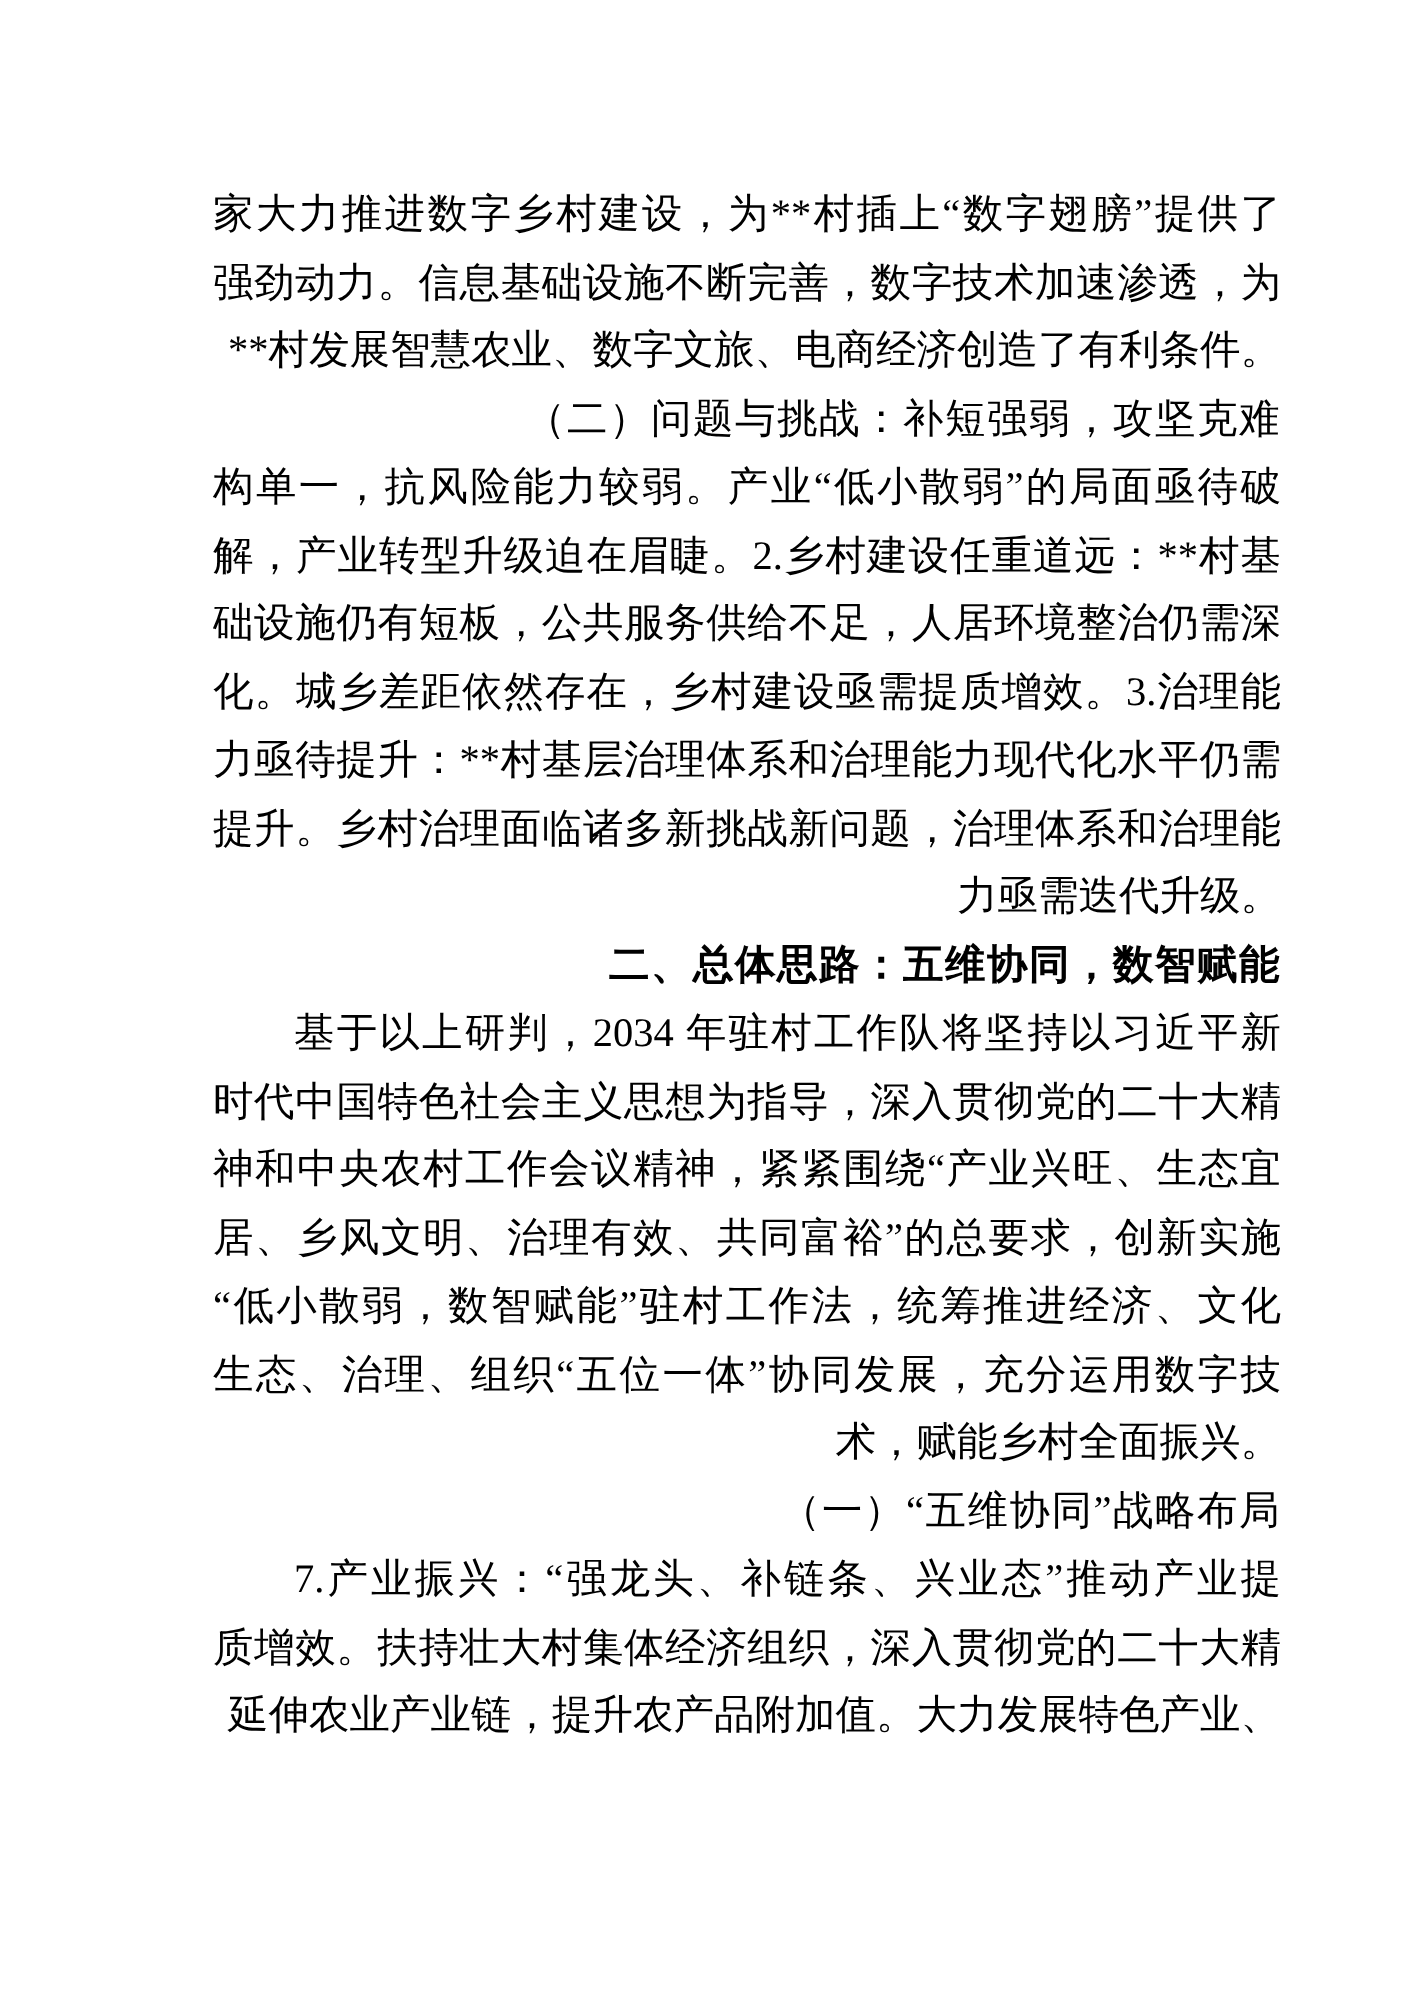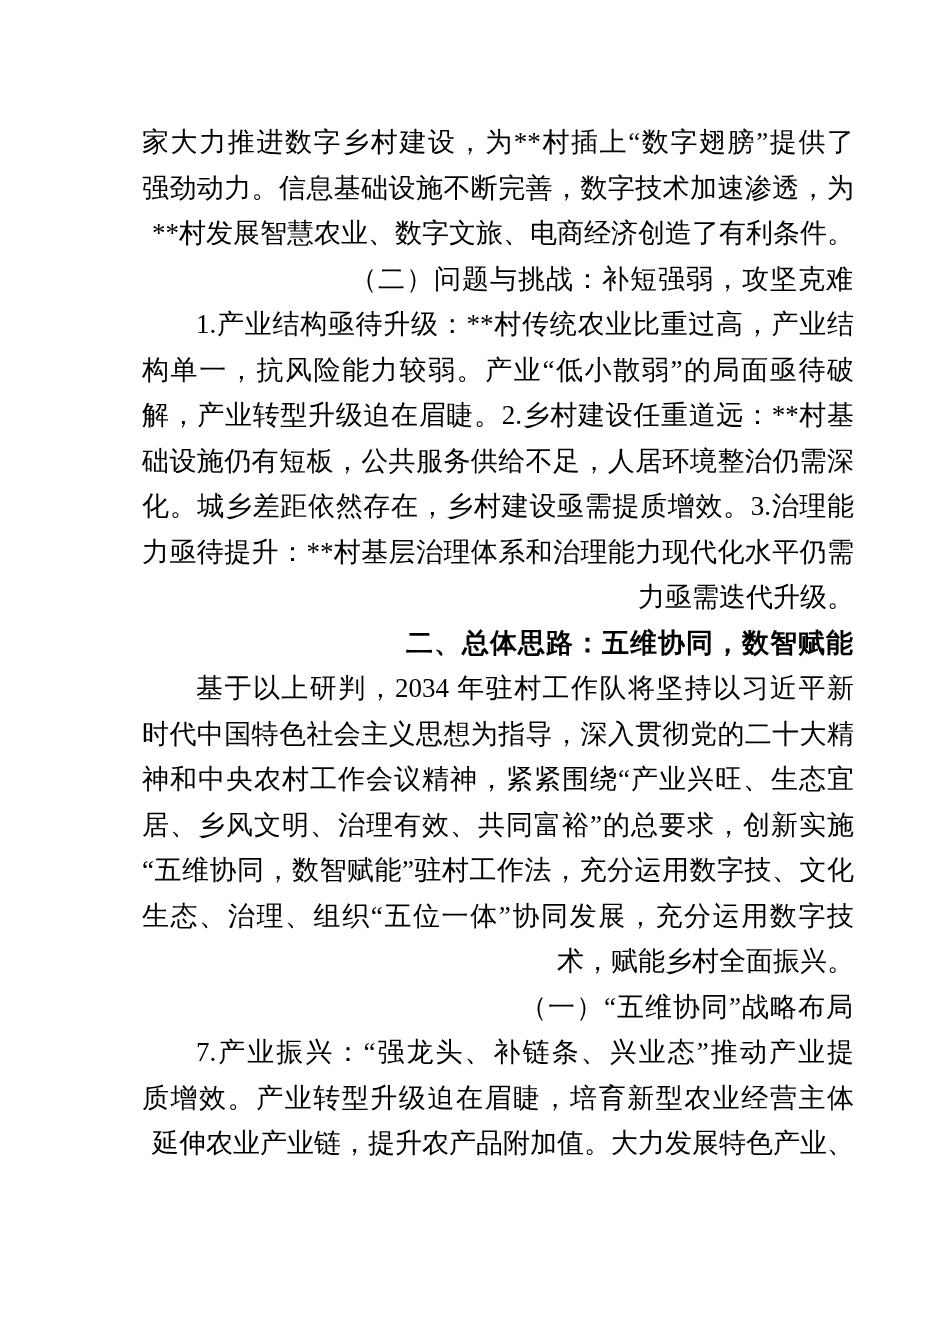--- a/index.html
+++ b/index.html
@@ -58,42 +58,42 @@
   <div class="doc" id="doc">
       <div class="para body">
         <div class="line fill">家大力推进数字乡村建设，为**村插上“数字翅膀”提供了</div>
         <div class="line fill">强劲动力。信息基础设施不断完善，数字技术加速渗透，为</div>
         <div class="line">**村发展智慧农业、数字文旅、电商经济创造了有利条件。</div>
       </div>
       <div class="para heading-kai">
         <div class="line indent">（二）问题与挑战：补短强弱，攻坚克难</div>
       </div>
       <div class="para body">
-        <div class="line fill indent">1.产业结构亟待升级：**村传统农业比重过高，产业结</div>
         <div class="line fill">构单一，抗风险能力较弱。产业“低小散弱”的局面亟待破</div>
         <div class="line fill">解，产业转型升级迫在眉睫。2.乡村建设任重道远：**村基</div>
         <div class="line fill">础设施仍有短板，公共服务供给不足，人居环境整治仍需深</div>
         <div class="line fill">化。城乡差距依然存在，乡村建设亟需提质增效。3.治理能</div>
         <div class="line fill">力亟待提升：**村基层治理体系和治理能力现代化水平仍需</div>
+        <div class="line fill">提升。乡村治理面临诸多新挑战新问题，治理体系和治理能</div>
         <div class="line">力亟需迭代升级。</div>
       </div>
       <div class="para heading-hei">
         <div class="line indent">二、总体思路：五维协同，数智赋能</div>
       </div>
       <div class="para body">
         <div class="line fill indent">基于以上研判，2034 年驻村工作队将坚持以习近平新</div>
         <div class="line fill">时代中国特色社会主义思想为指导，深入贯彻党的二十大精</div>
         <div class="line fill">神和中央农村工作会议精神，紧紧围绕“产业兴旺、生态宜</div>
         <div class="line fill">居、乡风文明、治理有效、共同富裕”的总要求，创新实施</div>
-        <div class="line fill">“五维协同，数智赋能”驻村工作法，充分运用数字技、文化</div>
+        <div class="line fill">“低小散弱，数智赋能”驻村工作法，统筹推进经济、文化</div>
         <div class="line fill">生态、治理、组织“五位一体”协同发展，充分运用数字技</div>
         <div class="line">术，赋能乡村全面振兴。</div>
       </div>
       <div class="para heading-kai">
         <div class="line indent">（一）“五维协同”战略布局</div>
       </div>
       <div class="para body">
         <div class="line fill indent">7.产业振兴：“强龙头、补链条、兴业态”推动产业提</div>
-        <div class="line fill">质增效。产业转型升级迫在眉睫，培育新型农业经营主体</div>
+        <div class="line fill">质增效。扶持壮大村集体经济组织，深入贯彻党的二十大精</div>
         <div class="line">延伸农业产业链，提升农产品附加值。大力发展特色产业、</div>
       </div>
     </div>
 </div>
 
 </body></html>

